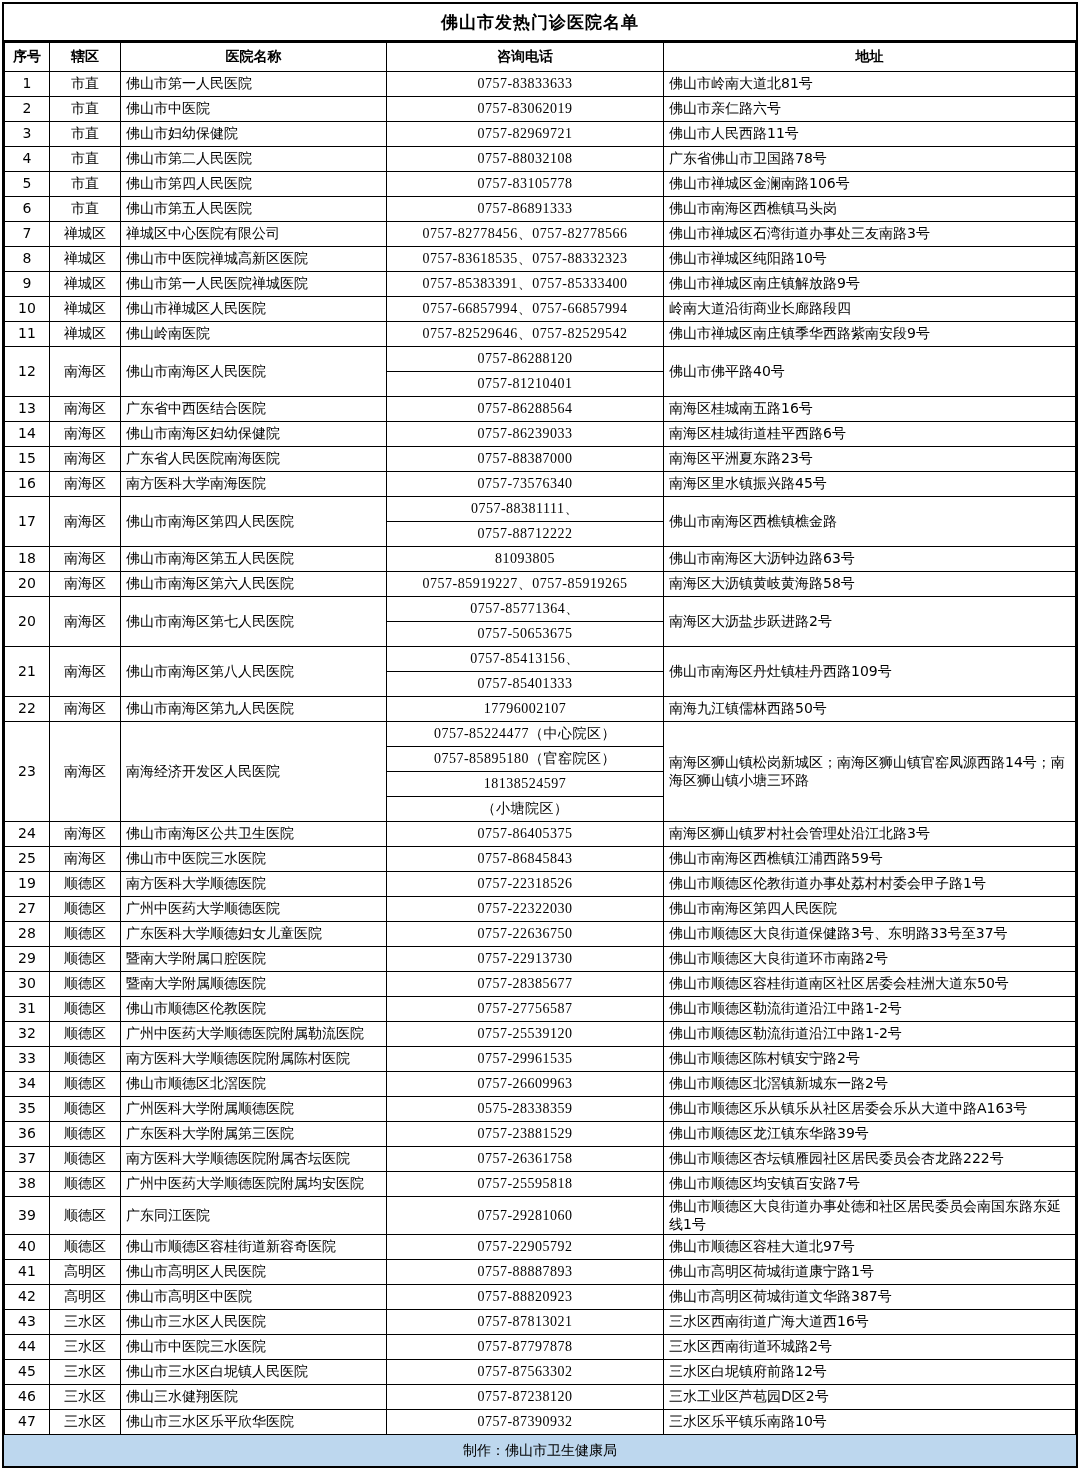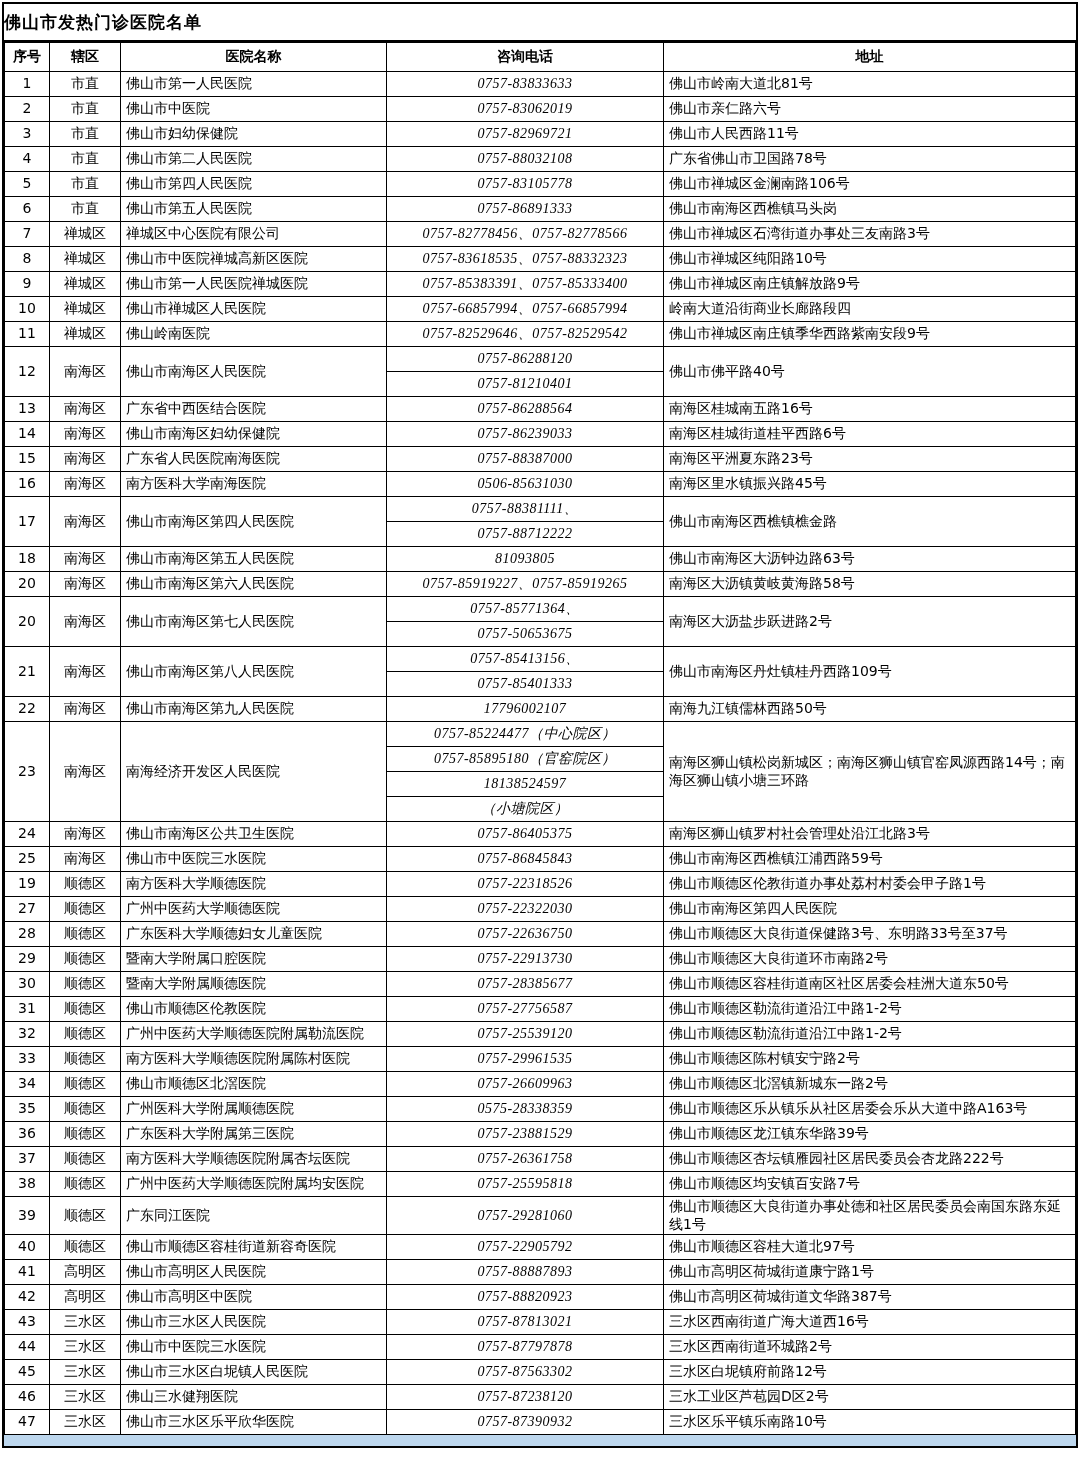--- a/index.html
+++ b/index.html
@@ -9,20 +9,21 @@
     font-family: "DejaVu Sans", sans-serif;
     color: #000;
   }
   .sheet {
     width: 1072px;
     margin: 2px;
     border: 2px solid #000;
     box-sizing: content-box;
   }
   .doc-title {
+    text-align: center;
     font-size: 17px;
     font-weight: bold;
     padding: 7px 0 6px 0;
     border-bottom: 2px solid #000;
     letter-spacing: 1px;
   }
   table.hospitals {
     width: 100%;
     border-collapse: collapse;
     table-layout: fixed;
@@ -39,21 +40,20 @@
     font-weight: bold;
     text-align: center;
     padding: 2px;
   }
   table.hospitals tr { height: 25px; }
   td.c { text-align: center; padding: 1px 2px; }
   td.l { text-align: left; padding: 1px 5px; }
   td.phone {
     font-family: "Liberation Serif", "DejaVu Serif", serif;
     letter-spacing: 0.5px;
-    font-style: italic;
   }
   .footer-band {
     text-align: center;
     font-size: 14px;
     padding: 5px 0 6px 0;
     line-height: 1.45;
   }
 </style>
 </head>
 <body>
@@ -185,21 +185,21 @@
           <td class="c">15</td>
           <td class="c">南海区</td>
           <td class="l">广东省人民医院南海医院</td>
           <td class="c phone">0757-88387000</td>
           <td class="l">南海区平洲夏东路23号</td>
         </tr>
         <tr>
           <td class="c">16</td>
           <td class="c">南海区</td>
           <td class="l">南方医科大学南海医院</td>
-          <td class="c phone">0506-85631030</td>
+          <td class="c phone">0757-73576340</td>
           <td class="l">南海区里水镇振兴路45号</td>
         </tr>
         <tr>
           <td class="c" rowspan="2">17</td>
           <td class="c" rowspan="2">南海区</td>
           <td class="l" rowspan="2">佛山市南海区第四人民医院</td>
           <td class="c phone">0757-88381111、</td>
           <td class="l" rowspan="2">佛山市南海区西樵镇樵金路</td>
         </tr>
         <tr>
@@ -427,15 +427,16 @@
           <td class="c">47</td>
           <td class="c">三水区</td>
           <td class="l">佛山市三水区乐平欣华医院</td>
           <td class="c phone">0757-87390932</td>
           <td class="l">三水区乐平镇乐南路10号</td>
         </tr>
       </tbody>
   </table>
 
   <div class="footer-band" style="background: rgb(189, 215, 238);">
+    <div>制作：佛山市卫生健康局</div>
   </div>
 
 </div>
 
 </body></html>

